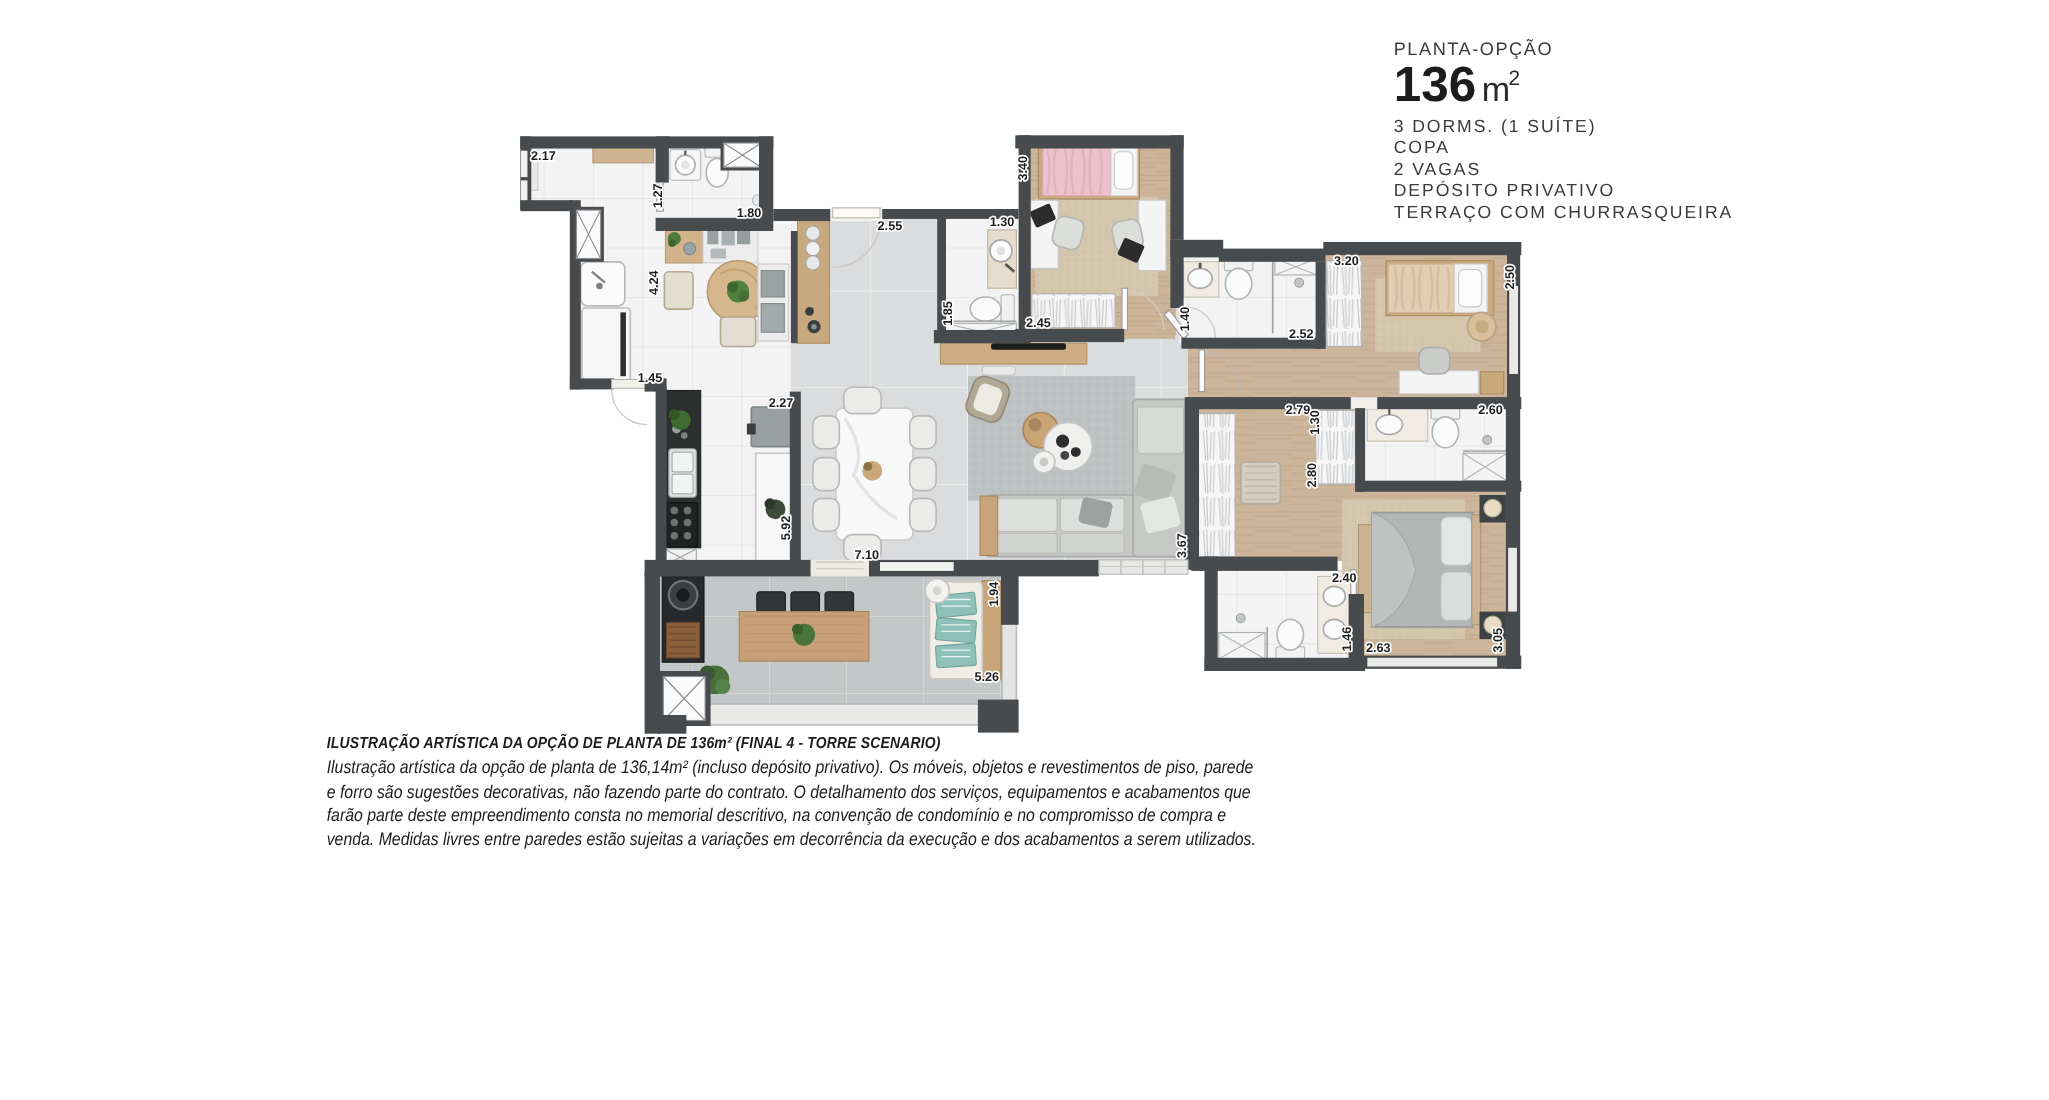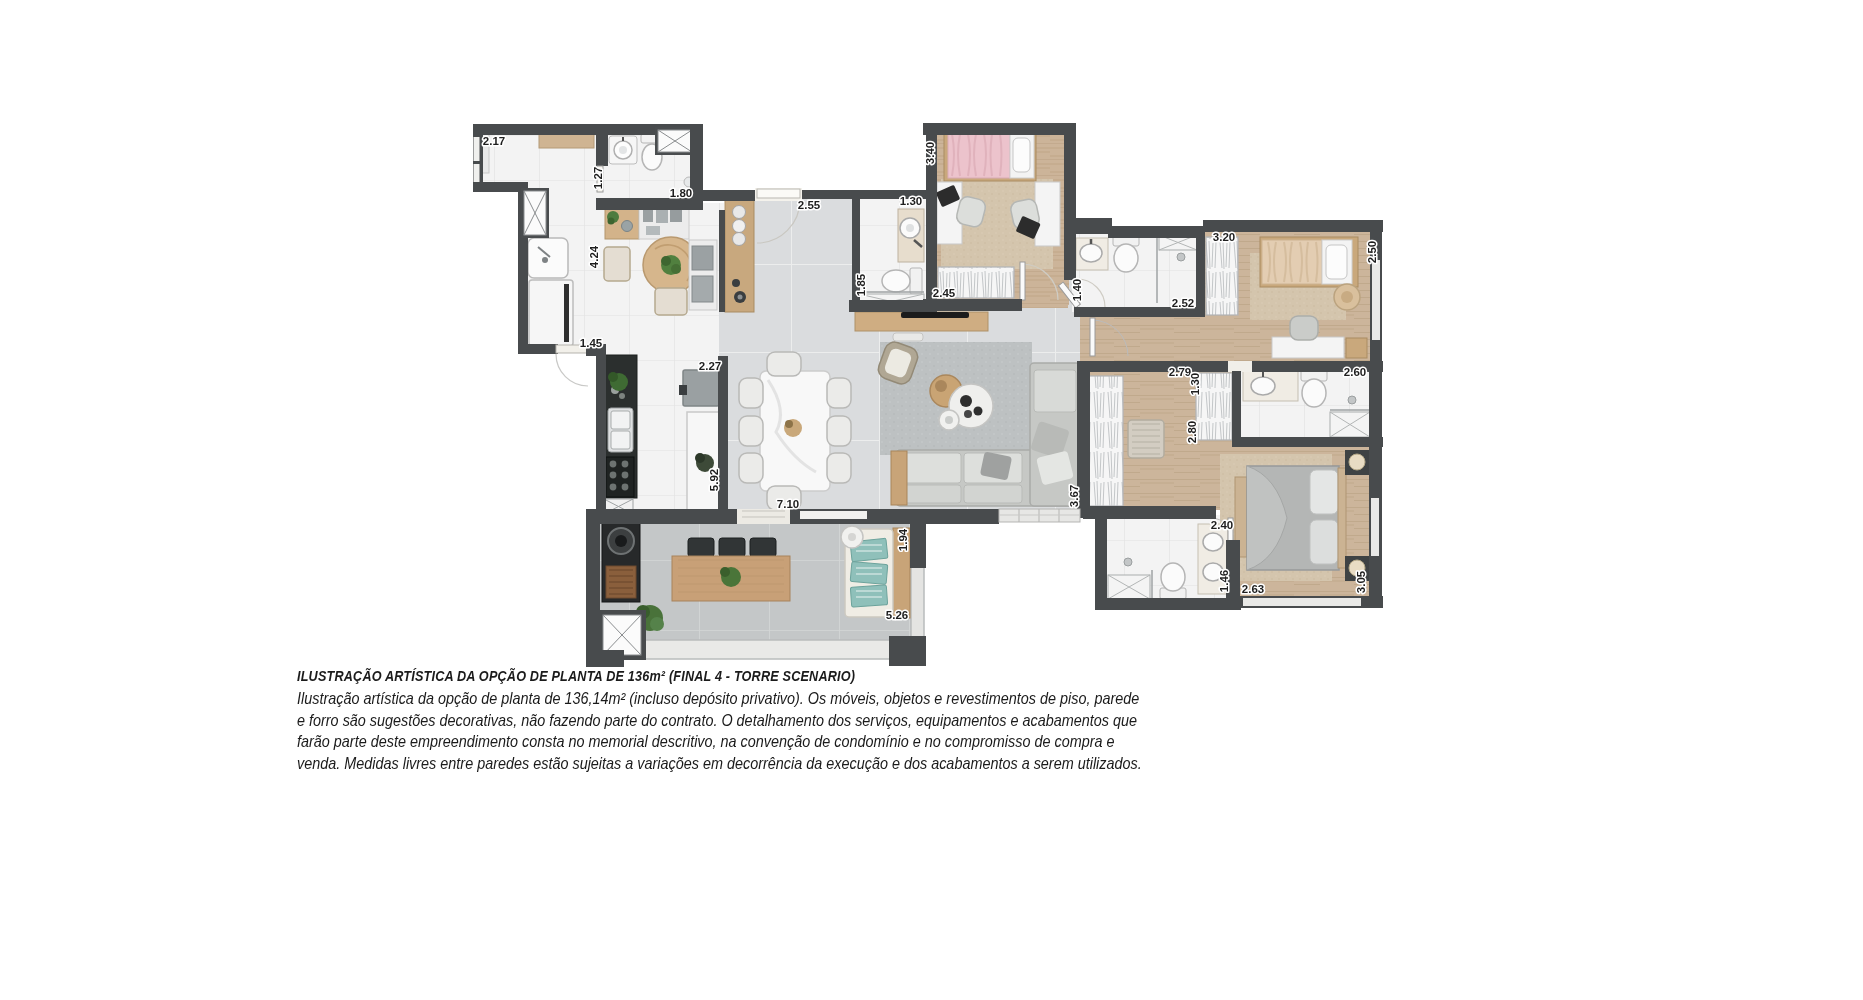--- a/index.html
+++ b/index.html
@@ -15,20 +15,31 @@
 #titleblock li{font-size:16px;letter-spacing:1.75px;color:#3a3a3a;line-height:19.4px;}
 #disclaimer{position:absolute;left:297px;top:666px;font-style:italic;color:#1b1b1b;
 font-size:16.5px;line-height:21.8px;z-index:5;transform:scaleX(0.873);transform-origin:left top;}
 #disclaimer .cap{font-weight:bold;font-size:14.5px;letter-spacing:0.2px;}
 svg{position:absolute;left:0;top:0;z-index:1;}
 </style>
 </head>
 <body>
 <div id="page">
 
+<div id="titleblock">
+<div class="t1">PLANTA-OPÇÃO</div>
+<div class="t2"><b>136</b><span>m<sup>2</sup></span></div>
+<ul>
+<li>3 DORMS. (1 SUÍTE)</li>
+<li>COPA</li>
+<li>2 VAGAS</li>
+<li>DEPÓSITO PRIVATIVO</li>
+<li>TERRAÇO COM CHURRASQUEIRA</li>
+</ul>
+</div>
 
 <div id="disclaimer">
 <div class="cap">ILUSTRAÇÃO ARTÍSTICA DA OPÇÃO DE PLANTA DE 136m² (FINAL 4 - TORRE SCENARIO)</div>
 <div>Ilustração artística da opção de planta de 136,14m² (incluso depósito privativo). Os móveis, objetos e revestimentos de piso, parede<br>
 e forro são sugestões decorativas, não fazendo parte do contrato. O detalhamento dos serviços, equipamentos e acabamentos que<br>
 farão parte deste empreendimento consta no memorial descritivo, na convenção de condomínio e no compromisso de compra e<br>
 venda. Medidas livres entre paredes estão sujeitas a variações em decorrência da execução e dos acabamentos a serem utilizados.</div>
 </div>
 <svg width="1863" height="1000" viewBox="0 0 1863 1000">
 <defs>

